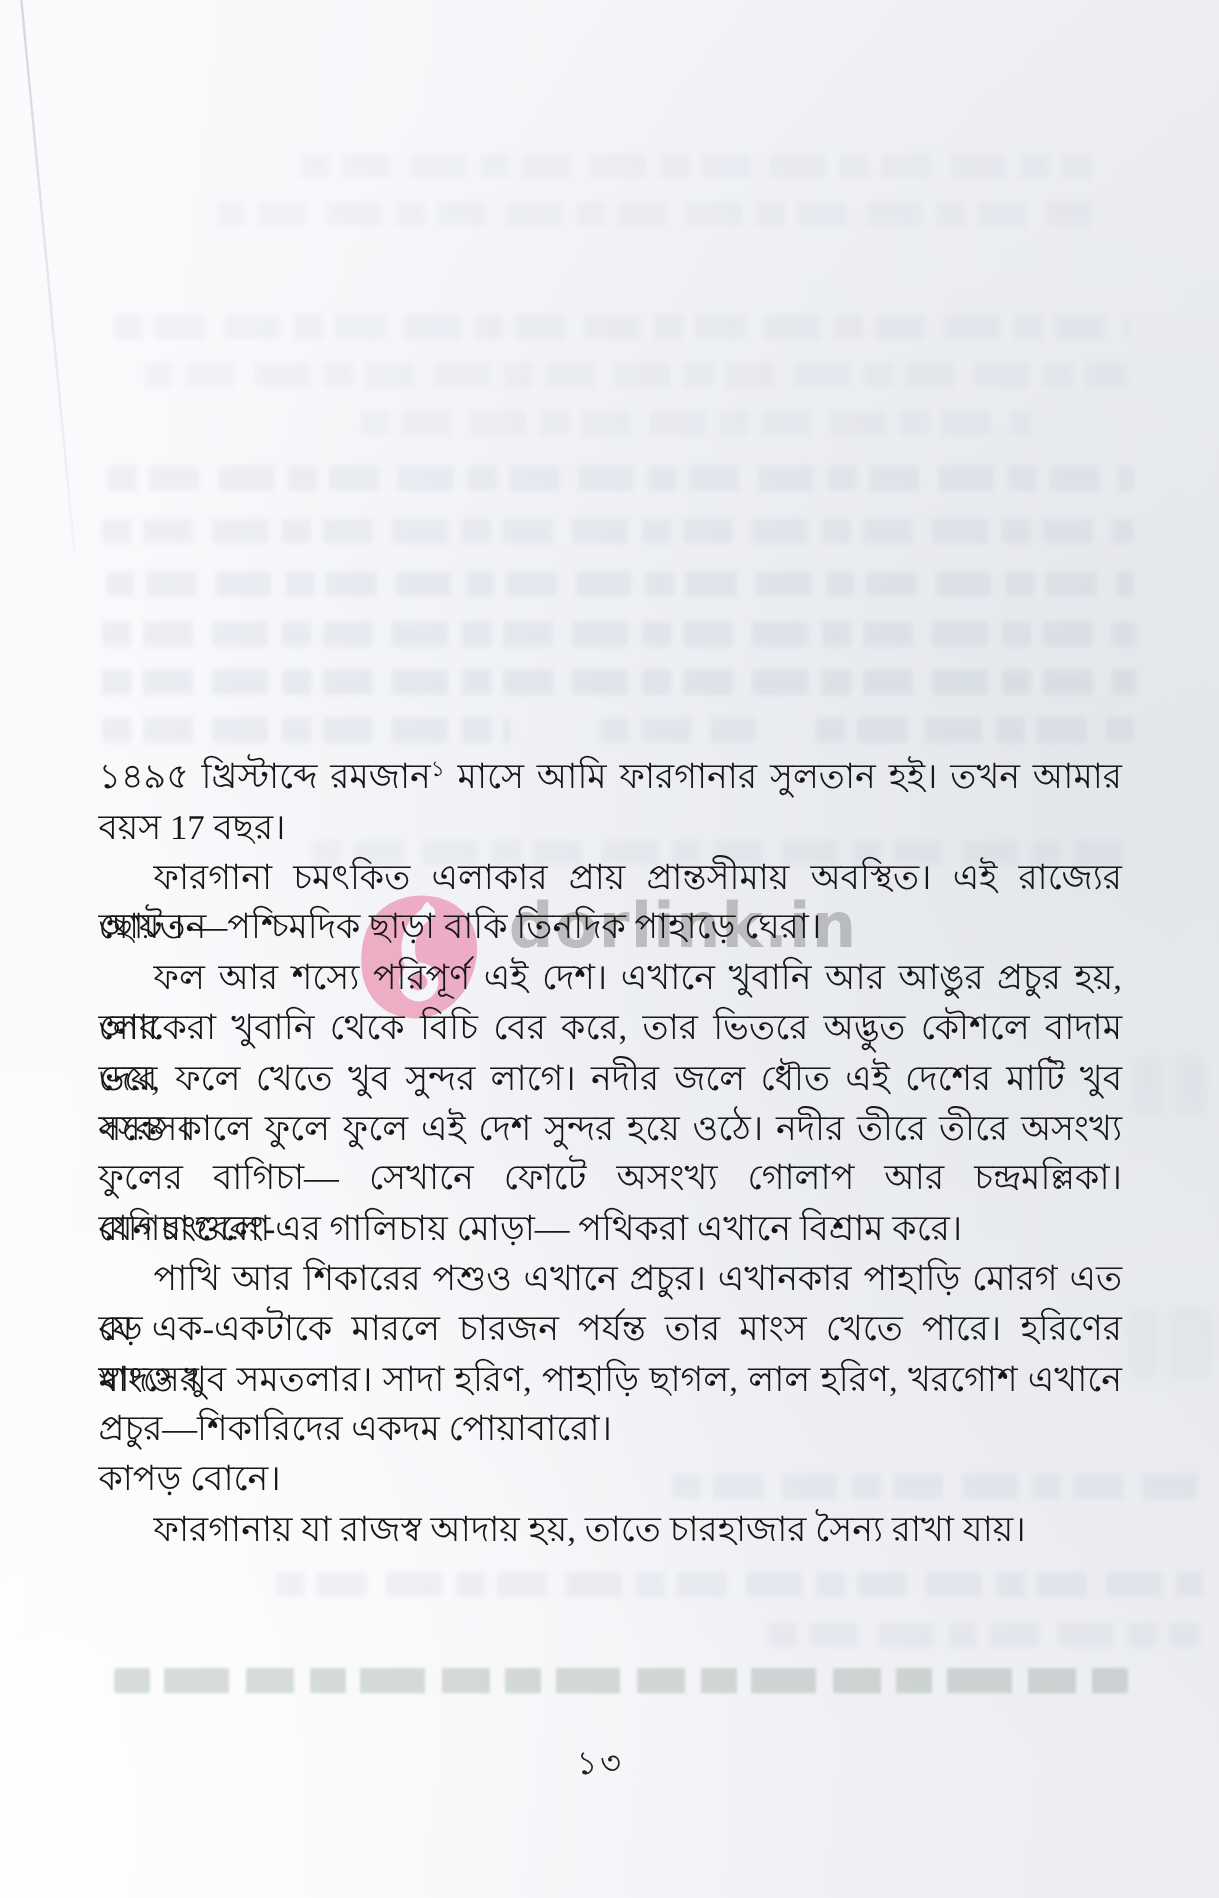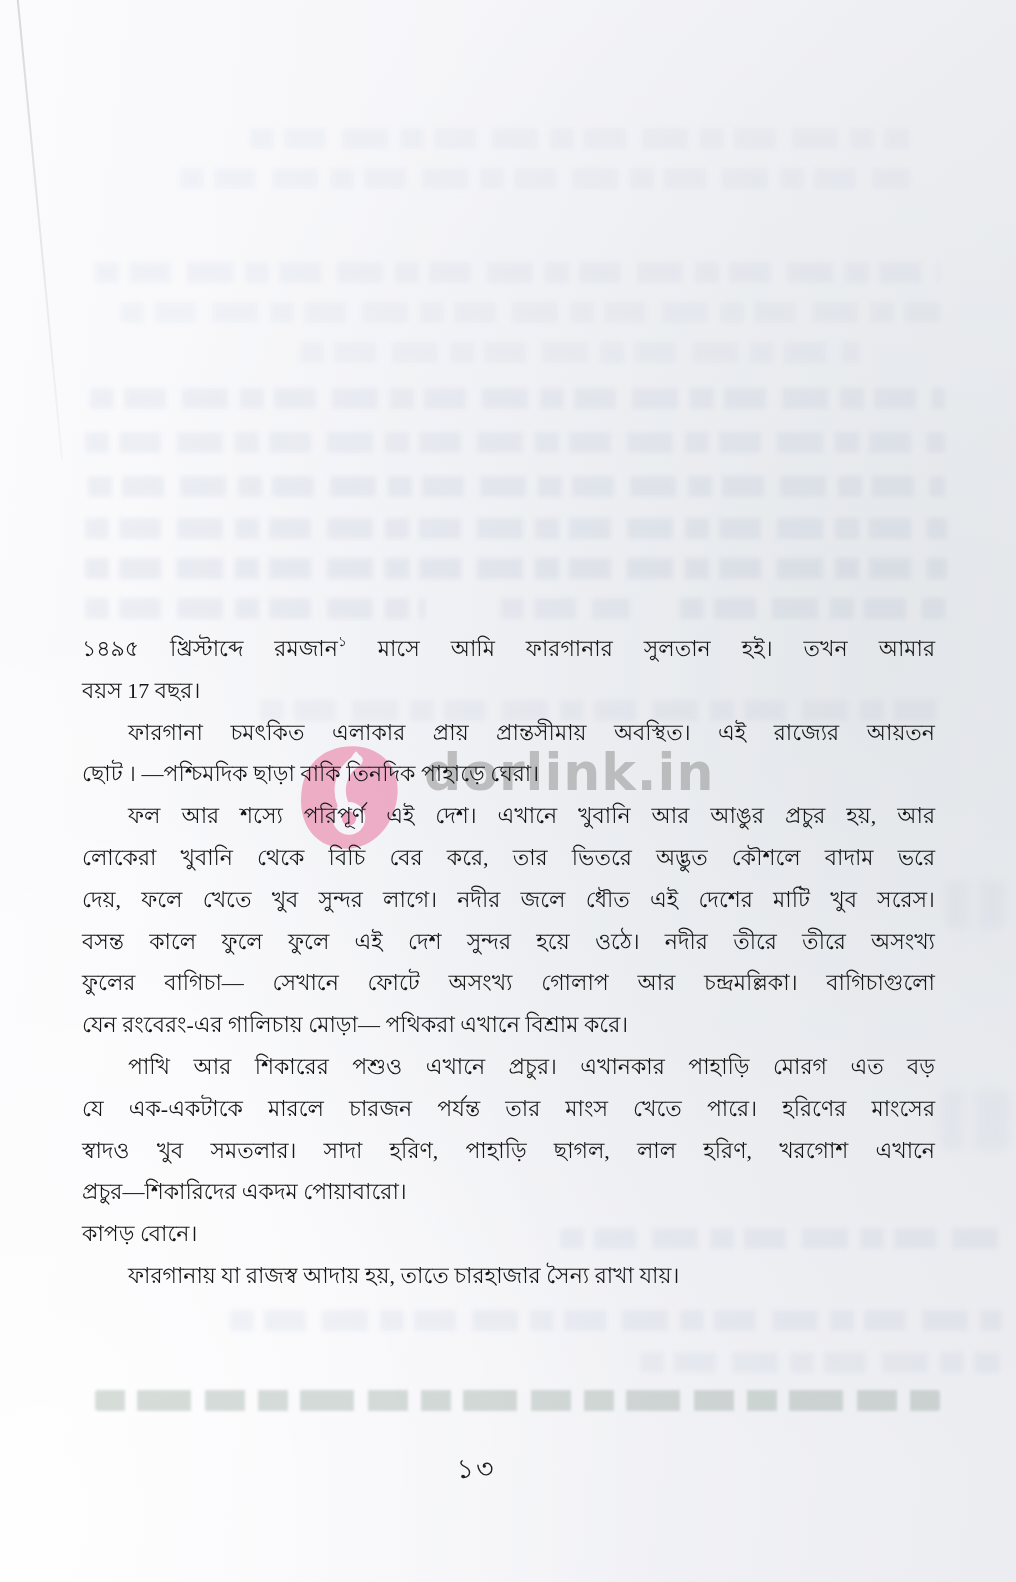--- a/index.html
+++ b/index.html
@@ -41,28 +41,28 @@
   .watermark{position:absolute;left:296px;top:738px;display:flex;align-items:flex-start;}
   .wm-logo{position:absolute;left:0;top:4px;opacity:0.88;}
   .wm-text{
     position:absolute;left:128px;top:8px;white-space:nowrap;
     font-family:"DejaVu Sans",sans-serif;font-size:52px;font-weight:700;
     color:#9c9c9c;opacity:0.60;letter-spacing:1px;line-height:1;
   }
   
   .textblock{
     position:absolute;left:82px;top:628px;width:853px;
-    font-size:22px;line-height:41.8px;color:#171717;
+    font-size:29px;line-height:41.8px;color:#171717;
   }
   .line{height:41.8px;white-space:nowrap;}
   .line.full{white-space:normal;text-align:justify;text-align-last:justify;}
   .line.indent{text-indent:46px;}
   sup.fnref{font-size:0.62em;vertical-align:10px;line-height:0;}
   .pageno{
-    position:absolute;left:396px;top:1448px;width:160px;text-align:center;
+    position:absolute;left:420px;top:1448px;width:160px;text-align:center;
     font-size:27px;color:#222;letter-spacing:2px;
   }
 </style>
 </head>
 <body>
 
 <div class="page">
 
   <div class="edge-line"></div>
 

